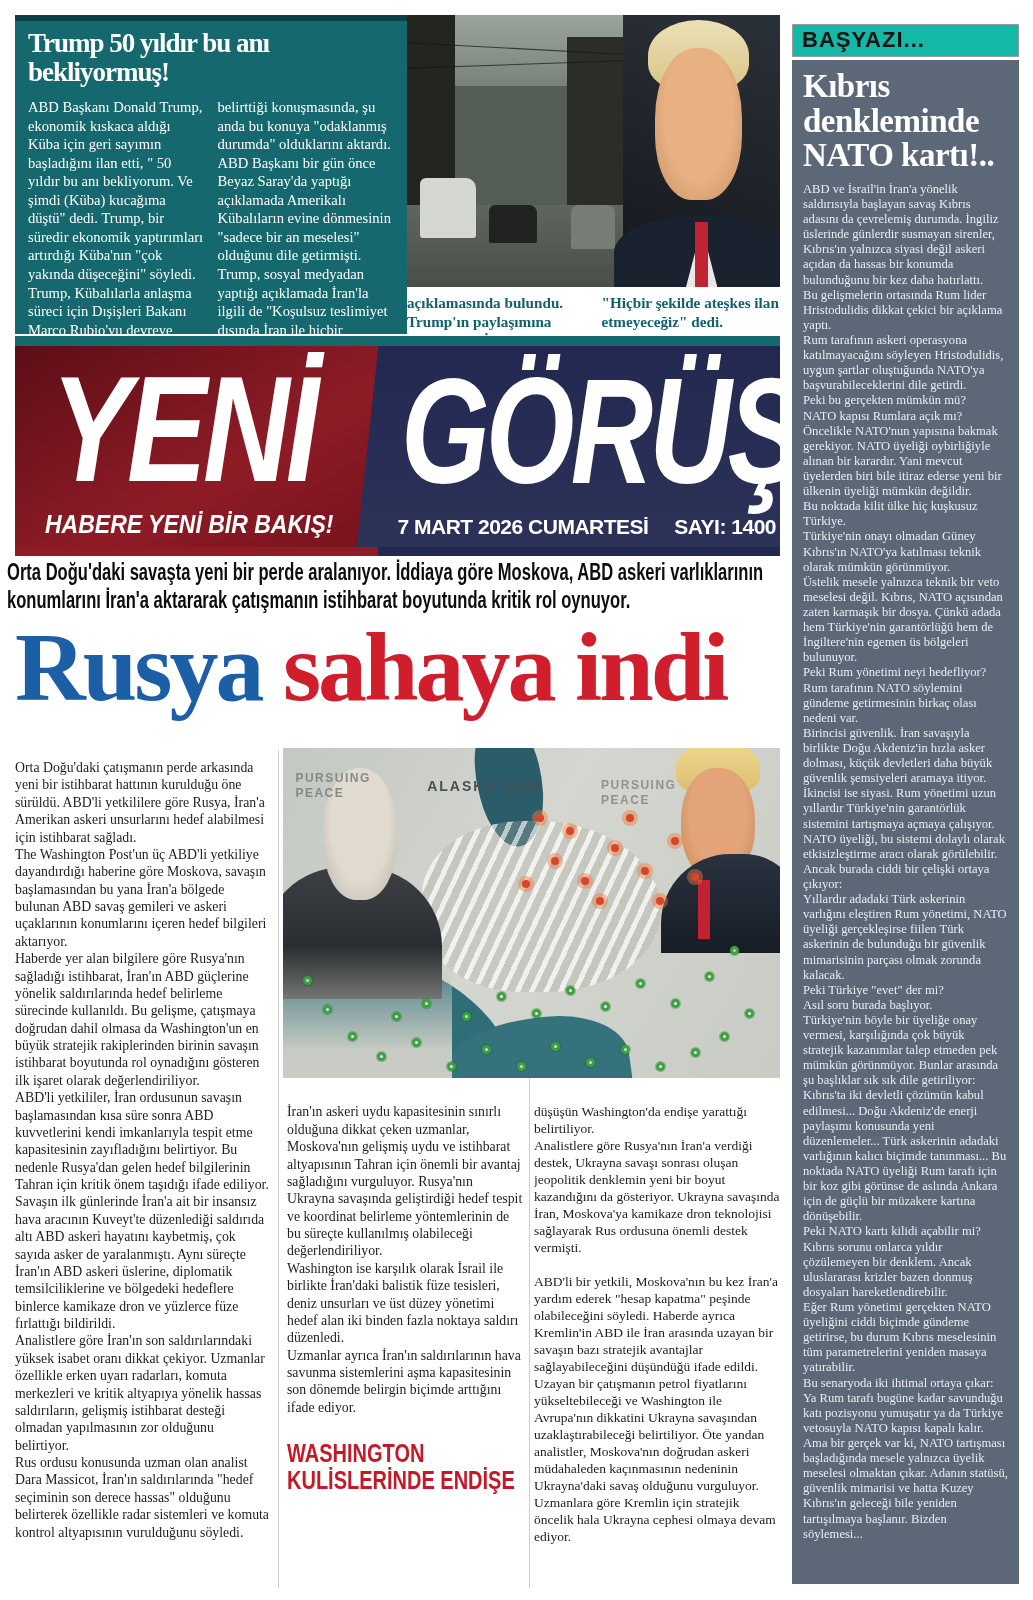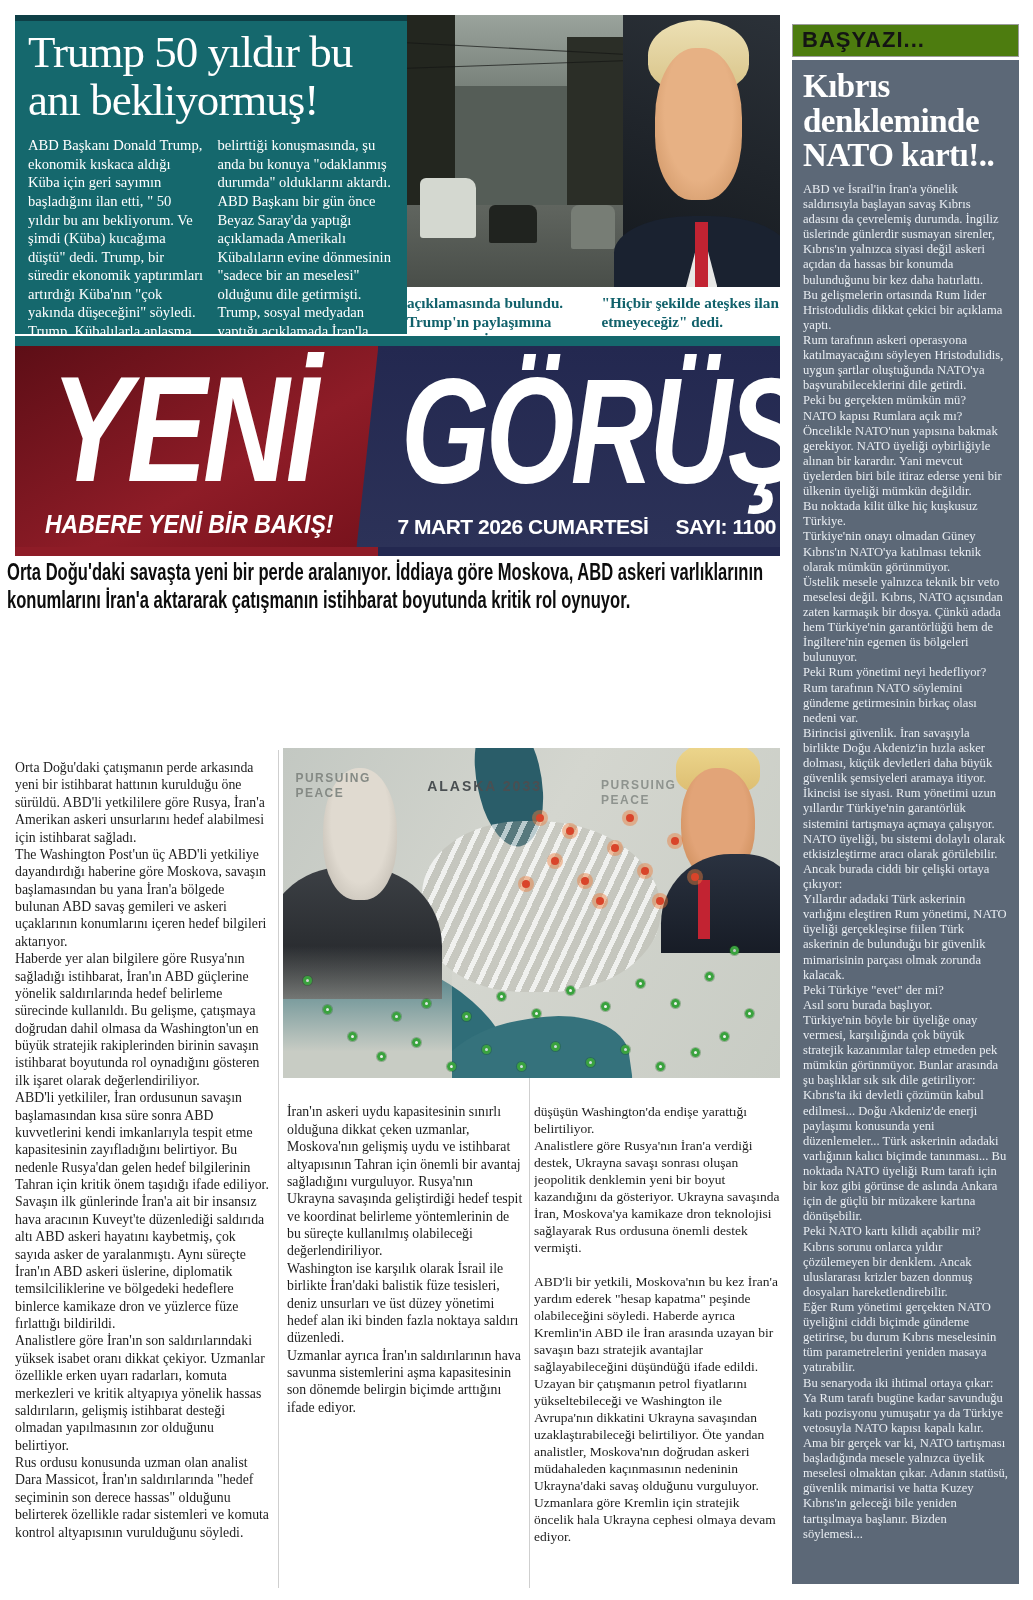--- a/index.html
+++ b/index.html
@@ -9,21 +9,21 @@
     background:#ffffff; overflow:hidden;
     font-family:"Liberation Serif", serif; color:#1c1c1c;
   }
   
   .teal-box {
     position:absolute; left:15px; top:15px; width:392px; height:319px;
     background:#15686d; color:#fff; padding:8px 13px 0 13px;
     border-top:6px solid #0e3f46;
   }
   .teal-head {
-    font-weight:normal; font-size:45px; line-height:1.06; letter-spacing:-1px;
+    font-weight:bold; font-size:27px; line-height:1.06; letter-spacing:-1px;
   }
   .teal-cols { display:flex; gap:13px; margin-top:12px; }
   .teal-col { flex:1; font-size:14.6px; line-height:1.27; }
   .photo-top {
     position:absolute; left:407px; top:15px; width:373px; height:272px;
     background:linear-gradient(180deg,#3c423e,#171b1d); overflow:hidden;
   }
   .street { position:absolute; left:0; top:0; width:58%; height:100%; background:#555d57; }
   .street .sky { position:absolute; left:0; top:0; width:100%; height:26%; background:linear-gradient(#9aa39c,#79827b); }
   .street .bld-l { position:absolute; left:0; top:0; width:22%; height:86%; background:#23261f; }
@@ -118,21 +118,21 @@
     color:#858a85; font-size:12px; letter-spacing:1.5px; line-height:1.25; white-space:pre-line; }
   .lbl-peace-l { left:2.5%; top:7%; }
   .lbl-peace-r { left:64%; top:9%; color:#8e938e; }
   .lbl-alaska { left:29%; top:9%; color:#4a4f52; font-size:14px; letter-spacing:2px; }
   .mk { position:absolute; border-radius:50%; }
   .mk.g { width:9px; height:9px; border:3px solid #3aa23e; background:rgba(255,255,255,.75);
     box-shadow:0 0 0 1px rgba(20,90,20,.3); }
   .mk.r { width:8px; height:8px; background:#d9442a; box-shadow:0 0 0 4px rgba(235,125,60,.45); }
   
   .ed-label { position:absolute; left:792px; top:24px; width:227px; height:33px;
-    background:#4d7c0f; border:1px solid #9c9c9c; color:#141414;
+    background:#14b8a6; border:1px solid #9c9c9c; color:#141414;
     font-family:"Liberation Sans",sans-serif; font-weight:bold; font-size:22px;
     letter-spacing:1px; padding:2px 0 0 9px; }
   .ed-box { position:absolute; left:792px; top:60px; width:227px; height:1524px;
     background:#5c6877; color:#fff; padding:9px 11px; overflow:hidden; }
   .ed-head { font-weight:bold; font-size:33px; line-height:1.05; letter-spacing:-0.5px; }
   .ed-body { margin-top:9px; font-size:12.6px; line-height:1.2; color:#e9edf2; white-space:pre-line; }
 </style>
 </head>
 <body>
 
@@ -174,31 +174,34 @@
 
   <div class="teal-bar"></div>
   <div class="masthead">
     <div class="mh-navy"></div>
     <div class="mh-red"></div>
     <div class="mh-word mh-yeni">YENİ</div>
     <div class="mh-word mh-gorus">GÖRÜŞ</div>
     <div class="mh-tagline">HABERE YENİ BİR BAKIŞ!</div>
     <div class="mh-daterow">
       <span>7 MART 2026 CUMARTESİ</span>
-      <span>SAYI: 1100</span>
+      <span>SAYI: 1400</span>
     </div>
   </div>
   <div class="mh-underbar">
     <div class="u-red"></div>
     <div class="u-navy"></div>
   </div>
 
   <div class="kicker">
     <span class="cond">Orta Doğu'daki savaşta yeni bir perde aralanıyor. İddiaya göre Moskova, ABD askeri varlıklarının
 konumlarını İran'a aktararak çatışmanın istihbarat boyutunda kritik rol oynuyor.</span>
+  </div>
+  <div class="big-head">
+    <span class="hl-blue">Rusya</span><span class="hl-red"> sahaya indi</span>
   </div>
 
   <div class="colrule rule1"></div>
   <div class="colrule rule2"></div>
 
   <div class="body-col col-left">Orta Doğu'daki çatışmanın perde arkasında yeni bir istihbarat hattının kurulduğu öne sürüldü. ABD'li yetkililere göre Rusya, İran'a Amerikan askeri unsurlarını hedef alabilmesi için istihbarat sağladı.
 The Washington Post'un üç ABD'li yetkiliye dayandırdığı haberine göre Moskova, savaşın başlamasından bu yana İran'a bölgede bulunan ABD savaş gemileri ve askeri uçaklarının konumlarını içeren hedef bilgileri aktarıyor.
 Haberde yer alan bilgilere göre Rusya'nın sağladığı istihbarat, İran'ın ABD güçlerine yönelik saldırılarında hedef belirleme sürecinde kullanıldı. Bu gelişme, çatışmaya doğrudan dahil olmasa da Washington'un en büyük stratejik rakiplerinden birinin savaşın istihbarat boyutunda rol oynadığını gösteren ilk işaret olarak değerlendiriliyor.
 ABD'li yetkililer, İran ordusunun savaşın başlamasından kısa süre sonra ABD kuvvetlerini kendi imkanlarıyla tespit etme kapasitesinin zayıfladığını belirtiyor. Bu nedenle Rusya'dan gelen hedef bilgilerinin Tahran için kritik önem taşıdığı ifade ediliyor.
 Savaşın ilk günlerinde İran'a ait bir insansız hava aracının Kuveyt'te düzenlediği saldırıda altı ABD askeri hayatını kaybetmiş, çok sayıda asker de yaralanmıştı. Aynı süreçte İran'ın ABD askeri üslerine, diplomatik temsilciliklerine ve bölgedeki hedeflere binlerce kamikaze dron ve yüzlerce füze fırlattığı bildirildi.
@@ -261,20 +264,22 @@
         <div class="mk r" style="left: 69%; top: 20%;"></div>
         <div class="mk r" style="left: 75%; top: 45%;"></div>
         <div class="mk r" style="left: 82%; top: 38%;"></div>
       </div>
   </div>
 
   <div class="body-col col-mid">
     <div style="white-space:pre-line;">İran'ın askeri uydu kapasitesinin sınırlı olduğuna dikkat çeken uzmanlar, Moskova'nın gelişmiş uydu ve istihbarat altyapısının Tahran için önemli bir avantaj sağladığını vurguluyor. Rusya'nın Ukrayna savaşında geliştirdiği hedef tespit ve koordinat belirleme yöntemlerinin de bu süreçte kullanılmış olabileceği değerlendiriliyor.
 Washington ise karşılık olarak İsrail ile birlikte İran'daki balistik füze tesisleri, deniz unsurları ve üst düzey yönetimi hedef alan iki binden fazla noktaya saldırı düzenledi.
 Uzmanlar ayrıca İran'ın saldırılarının hava savunma sistemlerini aşma kapasitesinin son dönemde belirgin biçimde arttığını ifade ediyor.</div>
+    <div class="subhead"><span class="sh">WASHINGTON
+KULİSLERİNDE ENDİŞE</span></div>
     
   </div>
 
   <div class="body-col col-right">
     <div style="white-space:pre-line;">düşüşün Washington'da endişe yarattığı belirtiliyor.
 Analistlere göre Rusya'nın İran'a verdiği destek, Ukrayna savaşı sonrası oluşan jeopolitik denklemin yeni bir boyut kazandığını da gösteriyor. Ukrayna savaşında İran, Moskova'ya kamikaze dron teknolojisi sağlayarak Rus ordusuna önemli destek vermişti.</div>
     <div style="white-space:pre-line;">ABD'li bir yetkili, Moskova'nın bu kez İran'a yardım ederek "hesap kapatma" peşinde olabileceğini söyledi. Haberde ayrıca Kremlin'in ABD ile İran arasında uzayan bir savaşın bazı stratejik avantajlar sağlayabileceğini düşündüğü ifade edildi. Uzayan bir çatışmanın petrol fiyatlarını yükseltebileceği ve Washington ile Avrupa'nın dikkatini Ukrayna savaşından uzaklaştırabileceği belirtiliyor. Öte yandan analistler, Moskova'nın doğrudan askeri müdahaleden kaçınmasının nedeninin Ukrayna'daki savaş olduğunu vurguluyor. Uzmanlara göre Kremlin için stratejik öncelik hala Ukrayna cephesi olmaya devam ediyor.</div>
   </div>
 
   <div class="ed-label">BAŞYAZI...</div>

